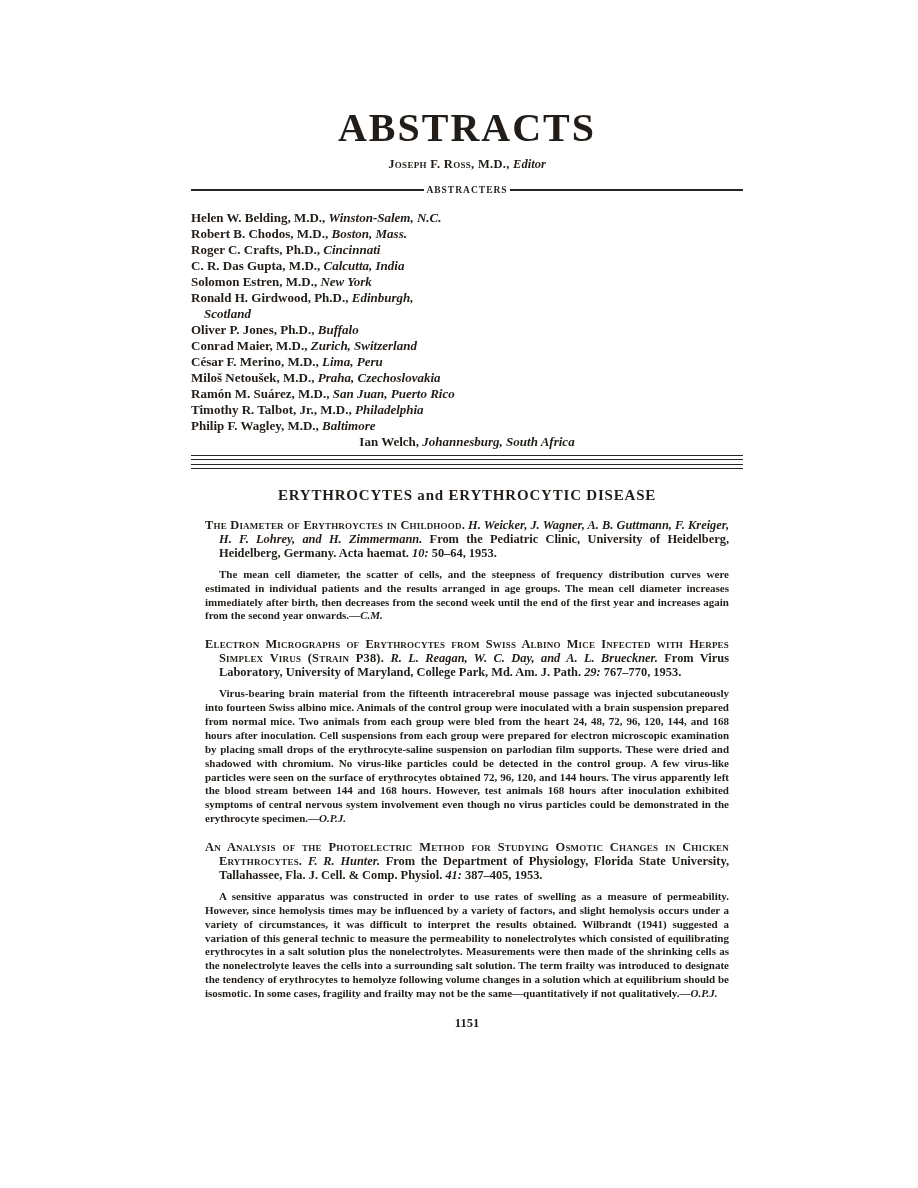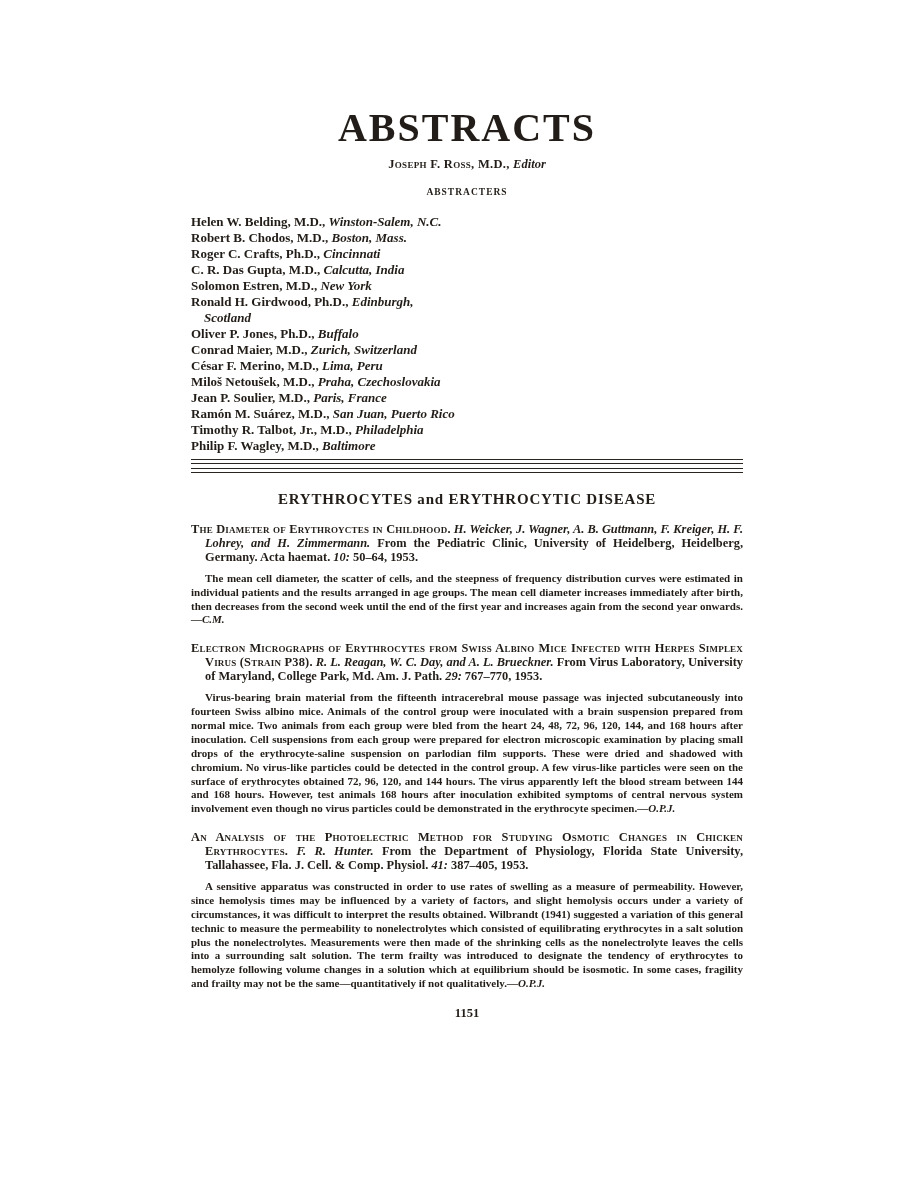--- a/index.html
+++ b/index.html
@@ -35,21 +35,20 @@
     text-align: center;
     font-size: 12.5px;
     line-height: 14px;
   }
   .editor-line .sc { letter-spacing: 0.3px; }
 
   .rule-row {
     margin-top: 14px;
     display: flex;
     align-items: center;
-    flex-direction: column;
   }
   .rule-row .hline {
     flex: 1;
     height: 0;
     border-top: 2px solid #2a2520;
   }
   .rule-label {
     font-size: 9.5px;
     letter-spacing: 1px;
     padding: 0 2px;
@@ -85,21 +84,21 @@
 
   .section-title {
     margin: 17px 0 0 0;
     text-align: center;
     font-size: 15px;
     line-height: 18px;
     letter-spacing: 0.8px;
     font-weight: bold;
   }
 
-  .abstract { margin: 0; font-family: Liberation Serif, serif; }
+  .abstract { margin: 14px; font-family: Liberation Serif, serif; }
   .abstract-heading {
     margin: 15px 0 0 0;
     padding-left: 14px;
     text-indent: -14px;
     text-align: justify;
     font-size: 12.4px;
     line-height: 13.9px;
   }
   .abstract-heading .sc { letter-spacing: 0.2px; }
   .abstract-body {
@@ -137,27 +136,27 @@
       <div class="entry"><span>Roger C. Crafts, Ph.D., </span><span class="it">Cincinnati</span></div>
       <div class="entry"><span>C. R. Das Gupta, M.D., </span><span class="it">Calcutta, India</span></div>
       <div class="entry"><span>Solomon Estren, M.D., </span><span class="it">New York</span></div>
       <div class="entry"><span>Ronald H. Girdwood, Ph.D., </span><span class="it">Edinburgh, Scotland</span></div>
       <div class="entry"><span>Oliver P. Jones, Ph.D., </span><span class="it">Buffalo</span></div>
     </div>
     <div class="col-right">
       <div class="entry"><span>Conrad Maier, M.D., </span><span class="it">Zurich, Switzerland</span></div>
       <div class="entry"><span>César F. Merino, M.D., </span><span class="it">Lima, Peru</span></div>
       <div class="entry"><span>Miloš Netoušek, M.D., </span><span class="it">Praha, Czechoslovakia</span></div>
-      <div class="entry"><span>Jean P. Soulier, M.D., </span><span class="it">Paris, France</span></div>
       <div class="entry"><span>Ramón M. Suárez, M.D., </span><span class="it">San Juan, Puerto Rico</span></div>
       <div class="entry"><span>Timothy R. Talbot, Jr., M.D., </span><span class="it">Philadelphia</span></div>
       <div class="entry"><span>Philip F. Wagley, M.D., </span><span class="it">Baltimore</span></div>
     </div>
   </div>
 
+  <div class="centered-entry"><span>Ian Welch, </span><span class="it">Johannesburg, South Africa</span></div>
 
   <div class="double-rules">
     <div class="drule"></div>
     <div class="drule"></div>
   </div>
 
   <h2 class="section-title">ERYTHROCYTES and ERYTHROCYTIC DISEASE</h2>
 
   <section class="abstract">
     <p class="abstract-heading"><span class="sc">The Diameter of Erythroyctes in Childhood.</span><span class="it"> H. Weicker, J. Wagner, A. B. Guttmann, F. Kreiger, H. F. Lohrey, and H. Zimmermann.</span><span> From the Pediatric Clinic, University of Heidelberg, Heidelberg, Germany. Acta haemat. </span><span class="it">10:</span><span> 50–64, 1953.</span></p>

